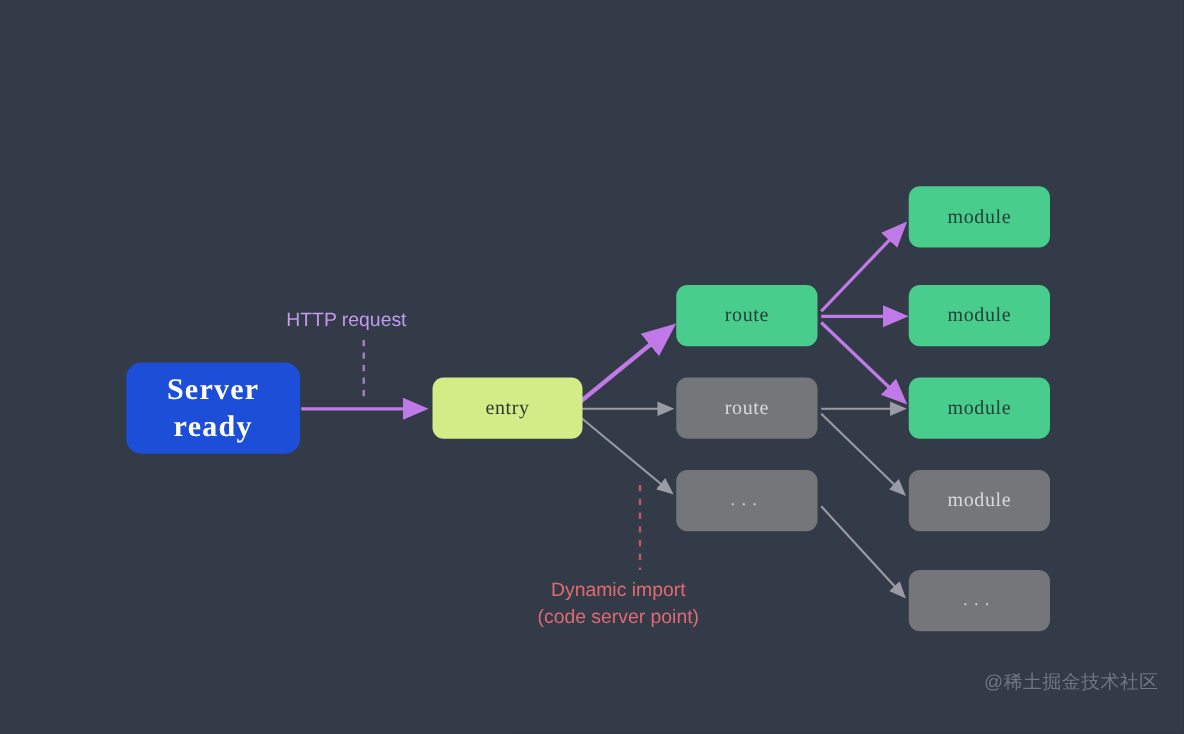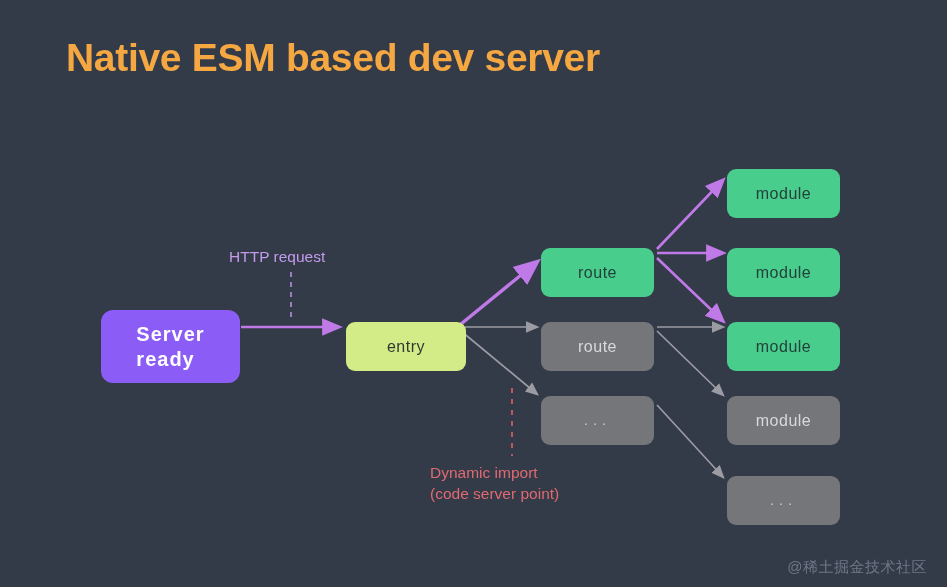--- a/index.html
+++ b/index.html
@@ -32,34 +32,33 @@
     width: 947px;
     height: 587px;
     pointer-events: none;
   }
   .node {
     position: absolute;
     box-sizing: border-box;
     display: flex;
     align-items: center;
     justify-content: center;
-    text-align: left;
+    text-align: center;
     border-radius: 9px;
-    font-family: Liberation Sans, sans-serif;
+    font-family: Liberation Serif, serif;
     font-size: 16px;
     letter-spacing: 0.5px;
     line-height: 1.25;
     white-space: pre-line;
-    margin-top: 20px;
   }
   .node-server {
-    background: #8b5cf6;
+    background: #1d4ed8;
     color: #ffffff;
     font-weight: 700;
-    font-size: 20px;
+    font-size: 24px;
     letter-spacing: 1px;
     border-radius: 12px;
   }
   .node-entry {
     background: #d3ec87;
     color: #2f3a33;
   }
   .node-active {
     background: #48cd8c;
     color: #24403a;
@@ -71,46 +70,46 @@
   .node-dots {
     letter-spacing: 5px;
     font-size: 15px;
     color: #c9c9cd;
   }
   .annot {
     position: absolute;
     font-size: 15.5px;
     line-height: 1.35;
     white-space: pre-line;
+    text-align: center;
   }
   .annot-http {
     color: #c39bea;
     left: 229px;
     top: 247px;
   }
   .annot-dynamic {
     color: #e06a72;
     left: 430px;
     top: 463px;
   }
   #watermark {
     position: absolute;
     right: 20px;
-    bottom: 10px;
+    bottom: 32px;
     font-size: 15px;
     color: #6f7685;
     letter-spacing: 0.5px;
   }
 </style>
 </head>
 <body>
 
 <div id="slide">
 
-  <div id="title">Native ESM based dev server</div>
 
   <svg id="edges" viewBox="0 0 947 587" xmlns="http://www.w3.org/2000/svg">
     <defs>
       <marker id="ah-purple" markerWidth="9" markerHeight="9" refX="6.5" refY="4" orient="auto">
         <path d="M0,0.6 L8,4 L0,7.4 Z" fill="#c07ae8"></path>
       </marker>
       <marker id="ah-gray" markerWidth="9" markerHeight="9" refX="6.5" refY="4" orient="auto">
         <path d="M0,0.6 L8,4 L0,7.4 Z" fill="#9b9ba3"></path>
       </marker>
     </defs>

